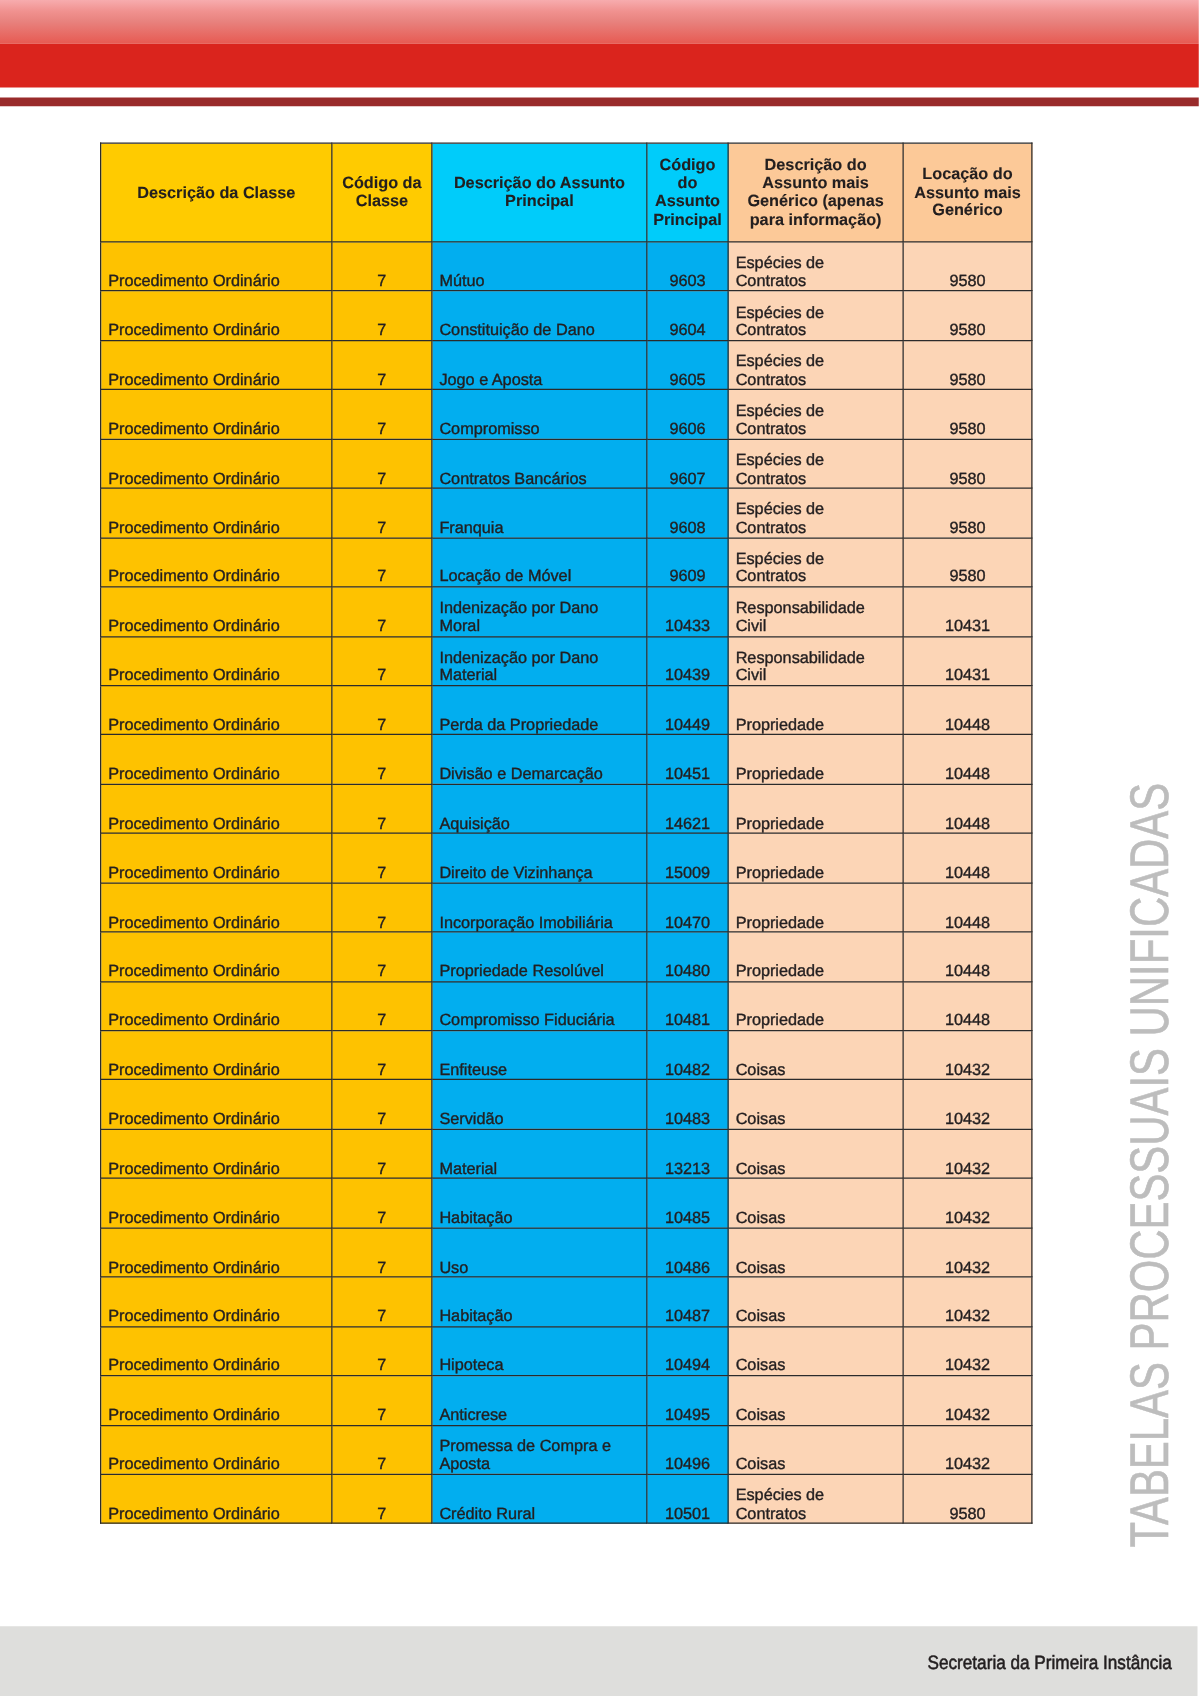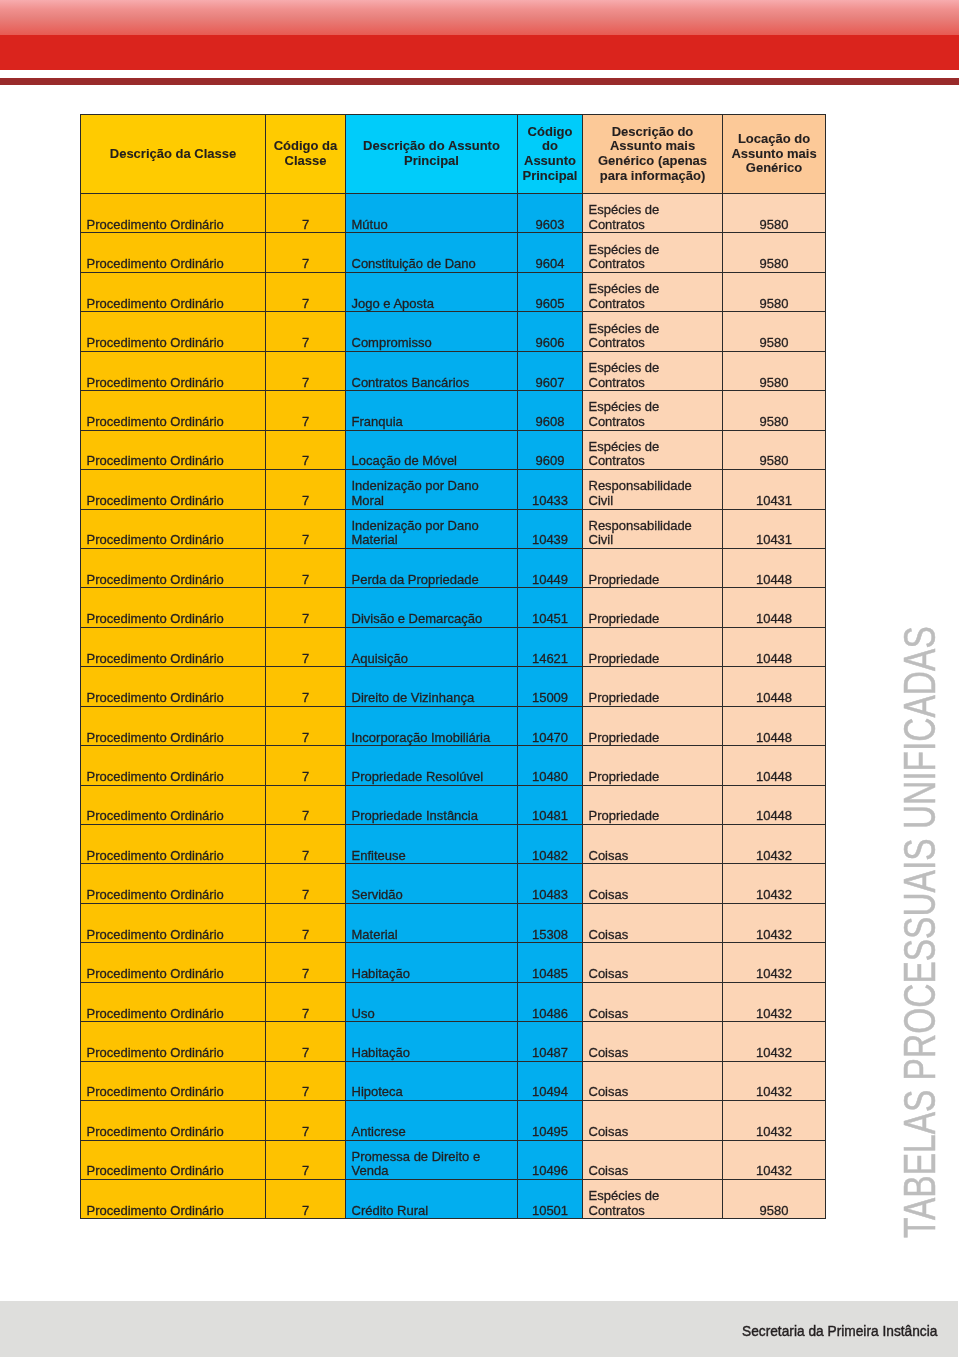--- a/index.html
+++ b/index.html
@@ -169,21 +169,21 @@
         <td class="yb">Procedimento Ordinário</td>
         <td class="yb ctr">7</td>
         <td class="bb">Propriedade Resolúvel</td>
         <td class="bb ctr">10480</td>
         <td class="pb">Propriedade</td>
         <td class="pb ctr">10448</td>
       </tr>
       <tr>
         <td class="yb">Procedimento Ordinário</td>
         <td class="yb ctr">7</td>
-        <td class="bb">Propriedade Instância</td>
+        <td class="bb">Compromisso Fiduciária</td>
         <td class="bb ctr">10481</td>
         <td class="pb">Propriedade</td>
         <td class="pb ctr">10448</td>
       </tr>
       <tr>
         <td class="yb">Procedimento Ordinário</td>
         <td class="yb ctr">7</td>
         <td class="bb">Enfiteuse</td>
         <td class="bb ctr">10482</td>
         <td class="pb">Coisas</td>
@@ -194,21 +194,21 @@
         <td class="yb ctr">7</td>
         <td class="bb">Servidão</td>
         <td class="bb ctr">10483</td>
         <td class="pb">Coisas</td>
         <td class="pb ctr">10432</td>
       </tr>
       <tr>
         <td class="yb">Procedimento Ordinário</td>
         <td class="yb ctr">7</td>
         <td class="bb">Material</td>
-        <td class="bb ctr">15308</td>
+        <td class="bb ctr">13213</td>
         <td class="pb">Coisas</td>
         <td class="pb ctr">10432</td>
       </tr>
       <tr>
         <td class="yb">Procedimento Ordinário</td>
         <td class="yb ctr">7</td>
         <td class="bb">Habitação</td>
         <td class="bb ctr">10485</td>
         <td class="pb">Coisas</td>
         <td class="pb ctr">10432</td>
@@ -241,21 +241,21 @@
         <td class="yb">Procedimento Ordinário</td>
         <td class="yb ctr">7</td>
         <td class="bb">Anticrese</td>
         <td class="bb ctr">10495</td>
         <td class="pb">Coisas</td>
         <td class="pb ctr">10432</td>
       </tr>
       <tr>
         <td class="yb">Procedimento Ordinário</td>
         <td class="yb ctr">7</td>
-        <td class="bb">Promessa de Direito e Venda</td>
+        <td class="bb">Promessa de Compra e Aposta</td>
         <td class="bb ctr">10496</td>
         <td class="pb">Coisas</td>
         <td class="pb ctr">10432</td>
       </tr>
       <tr>
         <td class="yb">Procedimento Ordinário</td>
         <td class="yb ctr">7</td>
         <td class="bb">Crédito Rural</td>
         <td class="bb ctr">10501</td>
         <td class="pb">Espécies de Contratos</td>

